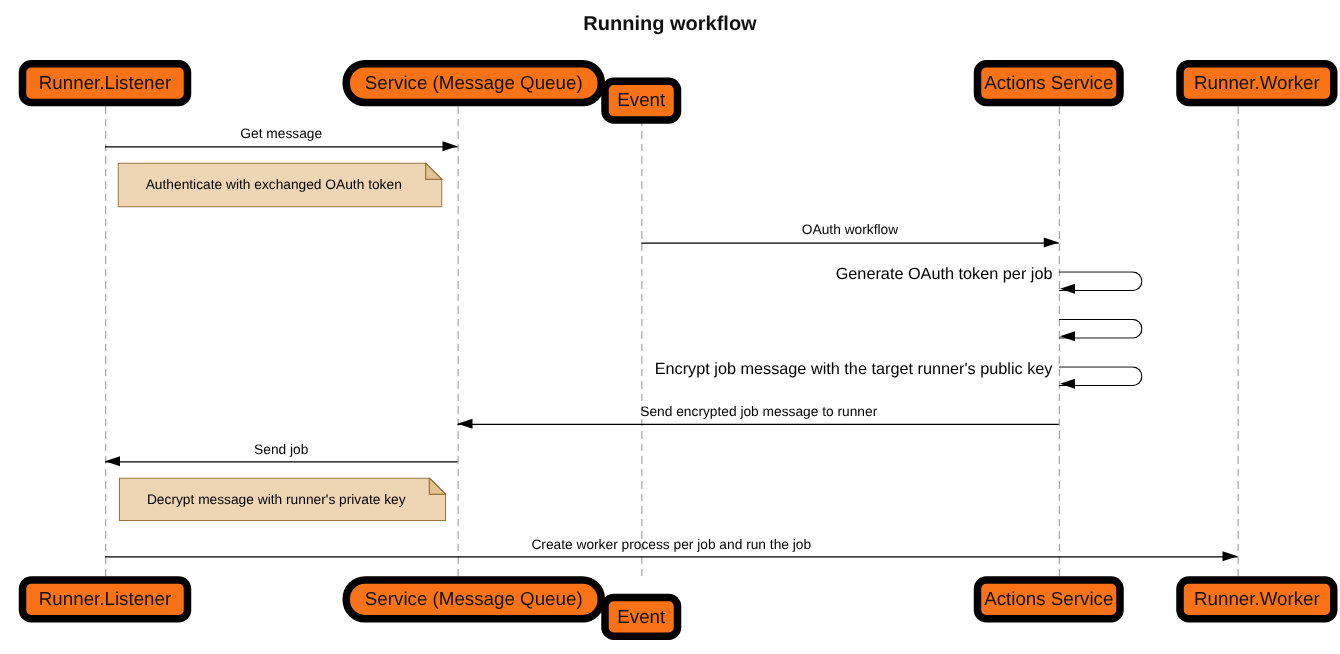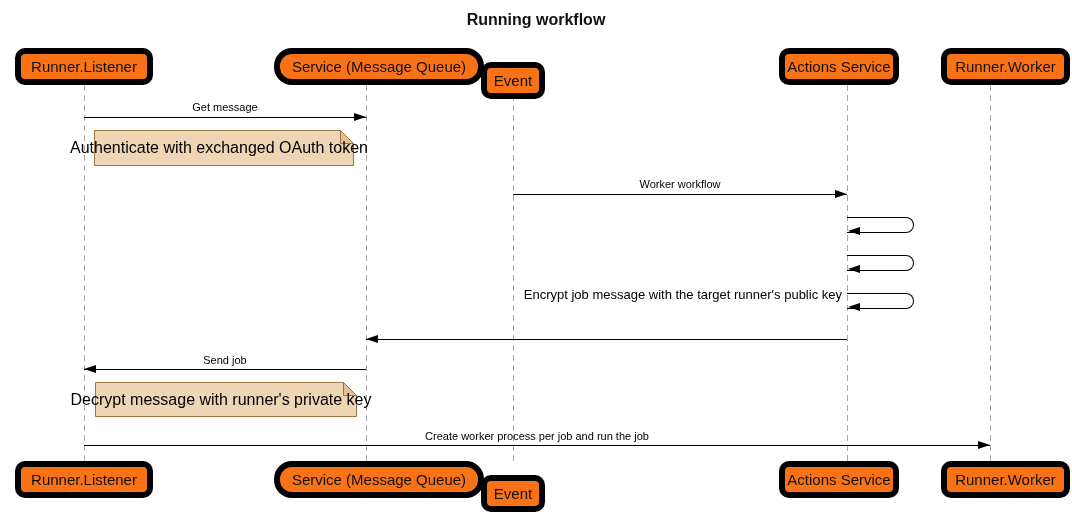--- a/index.html
+++ b/index.html
@@ -89,21 +89,21 @@
   .note {
     position: absolute;
   }
   .note svg { display: block; }
   .note-label {
     position: absolute;
     left: 0; top: 0; right: 10px; bottom: 0;
     display: flex;
     align-items: center;
     justify-content: center;
-    font-size: 16px;
+    font-size: 11px;
     white-space: nowrap;
     color: #000;
   }
 </style>
 </head>
 <body>
 
 <div class="canvas">
 
   <div class="title">Running workflow</div>
@@ -135,34 +135,36 @@
   <div class="arrowhead arrow-right" style="left:354px; top:113px;"></div>
 
   <div class="note" style="left:94px; top:130px; width:260px; height:36px;">
     <svg width="260" height="36" viewBox="0 0 260 36">
       <path d="M0.5,0.5 H246.5 L259.5,13.5 V35.5 H0.5 Z" fill="#eed5b4" stroke="#9c7640"></path>
       <path d="M246.5,0.5 V13.5 H259.5 Z" fill="#e2c193" stroke="#9c7640"></path>
     </svg>
     <div class="note-label">Authenticate with exchanged OAuth token</div>
   </div>
 
-  <div class="mlabel" style="left:680px; top:178px;">Worker workflow</div>
+  <div class="mlabel" style="left:680px; top:178px;">OAuth workflow</div>
   <div class="mline" style="left:513px; width:334px; top:194px;"></div>
   <div class="arrowhead arrow-right" style="left:835px; top:190px;"></div>
 
+  <div class="mlabel-right" style="right:230px; top:211px;">Generate OAuth token per job</div>
   <div class="selfloop" style="top:217px;"></div>
   <div class="arrowhead arrow-left" style="left:848px; top:227px;"></div>
 
   <div class="selfloop" style="top:255px;"></div>
   <div class="arrowhead arrow-left" style="left:848px; top:265px;"></div>
 
   <div class="mlabel-right" style="right:230px; top:287px;">Encrypt job message with the target runner's public key</div>
   <div class="selfloop" style="top:293px;"></div>
   <div class="arrowhead arrow-left" style="left:848px; top:303px;"></div>
 
+  <div class="mlabel" style="left:607px; top:324px;">Send encrypted job message to runner</div>
   <div class="mline" style="left:366px; width:481px; top:339px;"></div>
   <div class="arrowhead arrow-left" style="left:366px; top:335px;"></div>
 
   <div class="mlabel" style="left:225px; top:354px;">Send job</div>
   <div class="mline" style="left:84px; width:282px; top:369px;"></div>
   <div class="arrowhead arrow-left" style="left:84px; top:365px;"></div>
 
   <div class="note" style="left:95px; top:382px; width:262px; height:35px;">
     <svg width="262" height="35" viewBox="0 0 262 35">
       <path d="M0.5,0.5 H248.5 L261.5,13.5 V34.5 H0.5 Z" fill="#eed5b4" stroke="#9c7640"></path>

